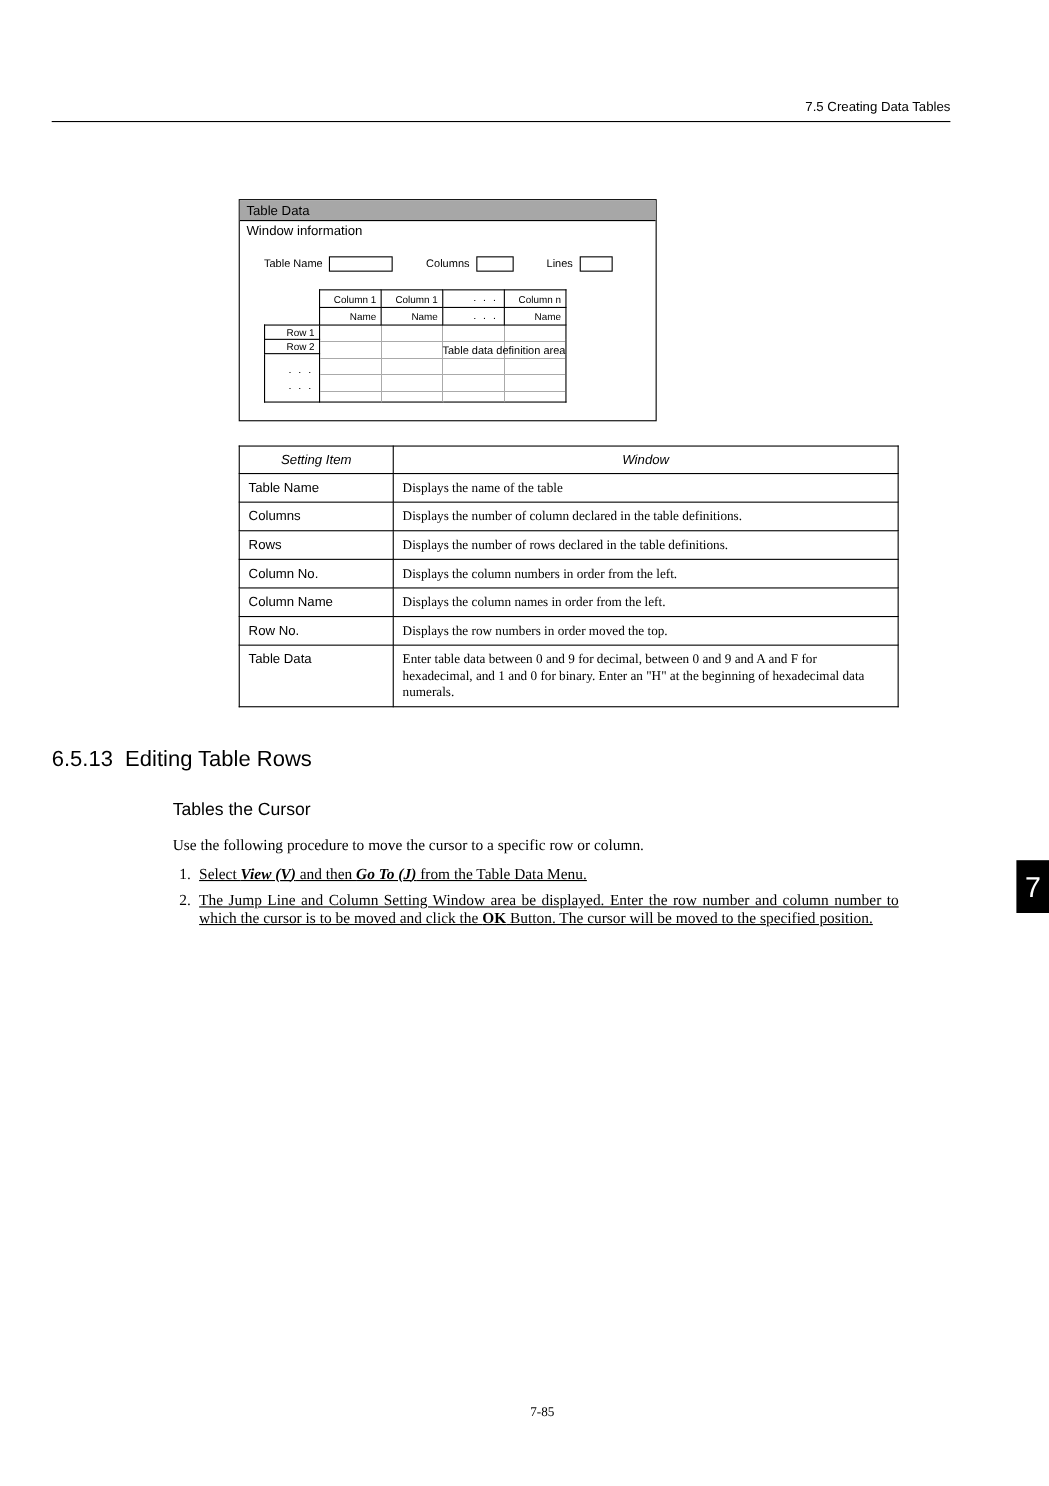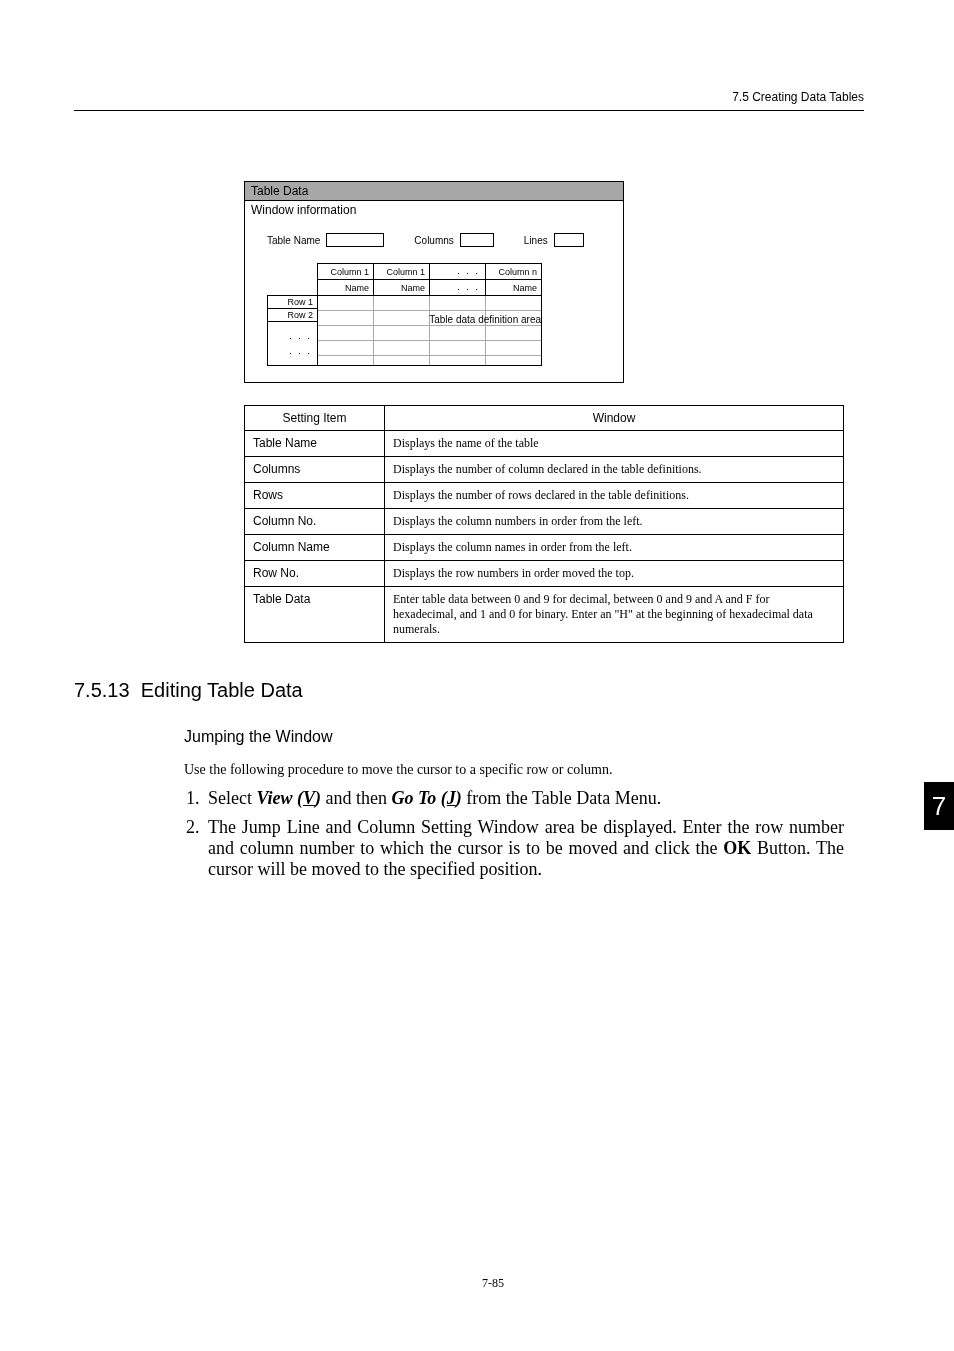--- a/index.html
+++ b/index.html
@@ -7,21 +7,20 @@
       font-family: "Times New Roman", serif;
       color: #000;
       background: #fff;
       width: 954px;
       height: 1351px;
       position: relative;
     }
     .sans { font-family: Arial, Helvetica, sans-serif; }
     .page {
       padding: 90px 90px 0 47px;
-      margin-left: 27px;
     }
     .header-right {
       text-align: right;
       font-size: 12px;
       margin-bottom: 6px;
     }
     .hr-top {
       border: none;
       border-top: 1px solid #000;
       margin-bottom: 70px;
@@ -93,21 +92,21 @@
       margin-bottom: 36px;
     }
     .settings-table th, .settings-table td {
       border: 1px solid #000;
       font-size: 12px;
       padding: 5px 8px;
       text-align: left;
       vertical-align: top;
     }
     .settings-table .col1 { width: 140px; }
-    .settings-table thead td { text-align: center; }
+    .settings-table thead td { text-align: center; font-style: italic; }
 
     h2.section {
       font-size: 20px;
       font-weight: normal;
       margin-bottom: 26px;
     }
     h3.sub {
       font-size: 16px;
       font-weight: normal;
       margin-left: 110px;
@@ -115,21 +114,22 @@
     }
     .body-text {
       font-size: 14px;
       margin-left: 110px;
       width: 660px;
       margin-bottom: 10px;
     }
     ol.steps {
       margin-left: 130px;
       width: 640px;
-      font-size: 18px;
+      font-size: 14px;
+      text-decoration: underline;
     }
     ol.steps li {
       margin-bottom: 8px;
       text-align: justify;
       padding-left: 4px;
     }
     .ital { font-style: italic; font-weight: bold; }
     .bold { font-weight: bold; }
 
     .side-tab {
@@ -252,24 +252,24 @@
           <td>Displays the row numbers in order moved the top.</td>
         </tr>
       <tr>
           <td class="sans">Table Data</td>
           <td>Enter table data between 0 and 9 for decimal, between 0 and 9 and A and F for hexadecimal, and 1 and 0 for binary. Enter an "H" at the beginning of hexadecimal data numerals.</td>
         </tr>
     </tbody>
   </table>
 
   <h2 class="section sans">
-    <span>7.5.13</span>&nbsp;&nbsp;<span>Editing Table Data</span>
+    <span>6.5.13</span>&nbsp;&nbsp;<span>Editing Table Rows</span>
   </h2>
 
-  <h3 class="sub sans">Jumping the Window</h3>
+  <h3 class="sub sans">Tables the Cursor</h3>
 
   <p class="body-text">Use the following procedure to move the cursor to a specific row or column.</p>
 
   <ol class="steps">
     <li>
       <span>Select </span><span class="ital"><i>View (<u>V</u>)</i></span><span> and then </span><span class="ital"><i>Go To (<u>J</u>)</i></span><span> from the Table Data Menu.</span>
     </li>
     <li>
       <span>The Jump Line and Column Setting Window area be displayed. Enter the row number and column number to which the cursor is to be moved and click the </span><span class="bold">OK</span><span> Button. The cursor will be moved to the specified position.</span>
     </li>

